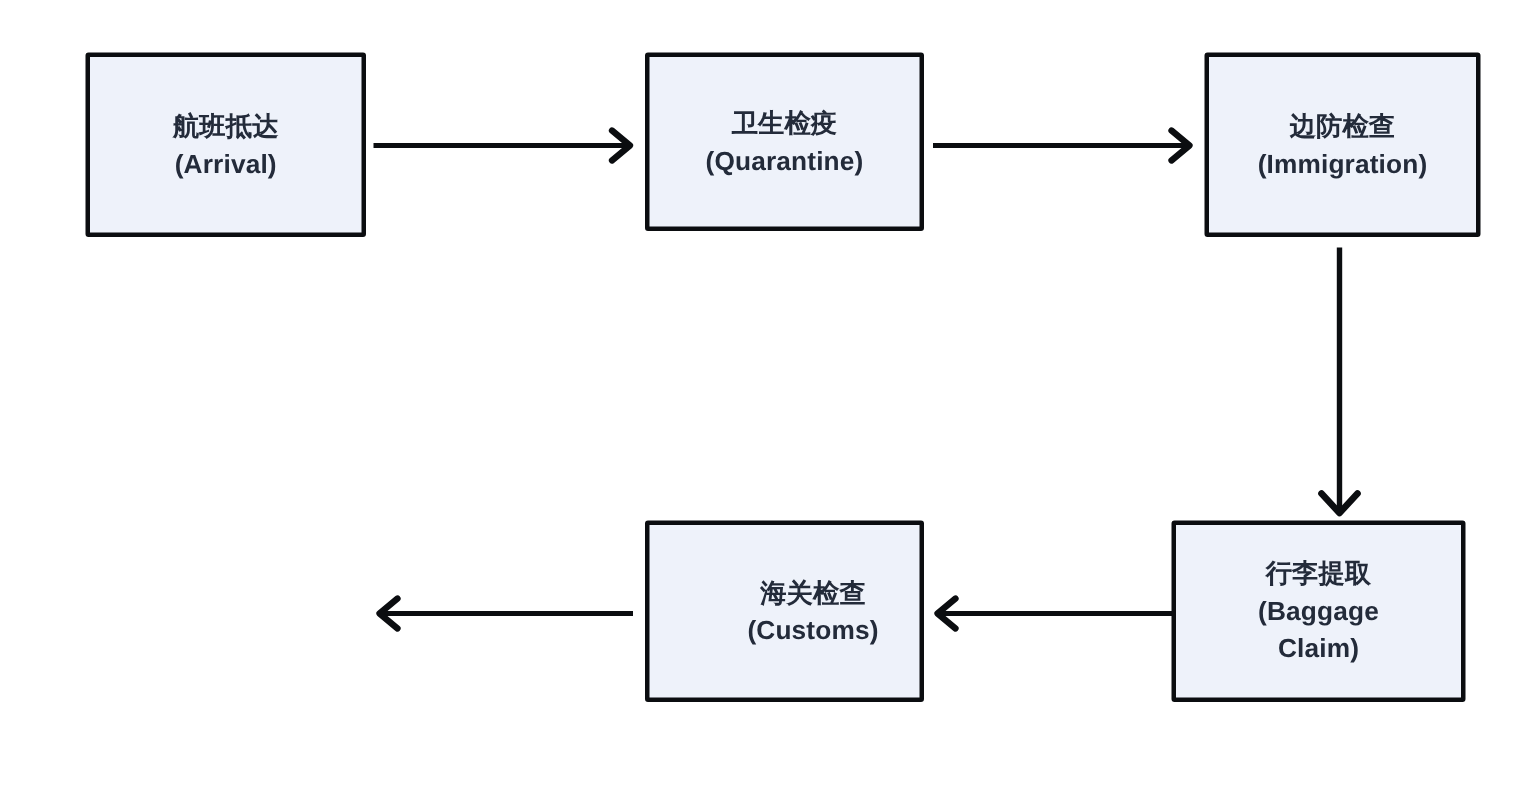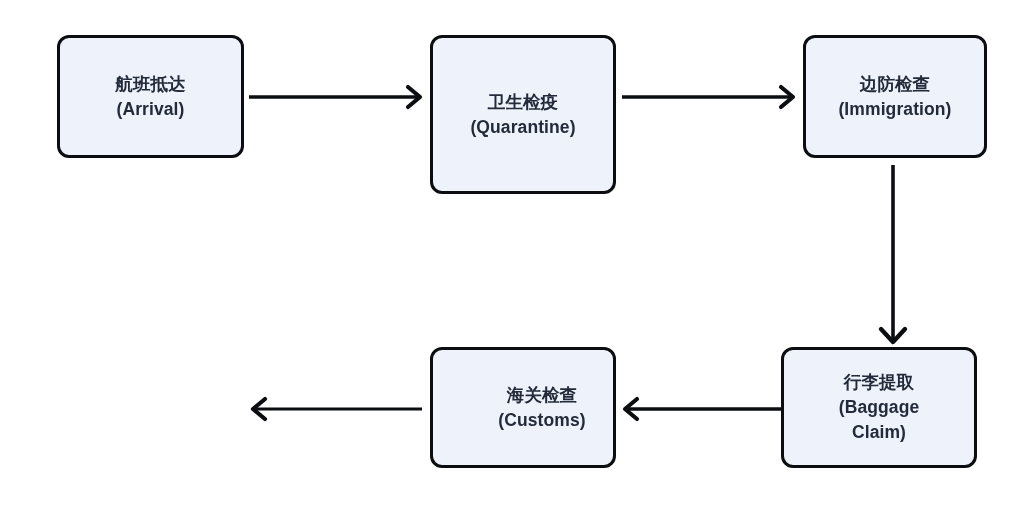--- a/index.html
+++ b/index.html
@@ -21,21 +21,21 @@
     top: 0;
     width: 1024px;
     height: 529px;
     pointer-events: none;
   }
   .node {
     position: absolute;
     box-sizing: border-box;
     background: #eef2fa;
     border: 3px solid #0b0d10;
-    border-radius: 12px;
+    border-radius: 2px;
     display: flex;
     align-items: center;
     justify-content: center;
     text-align: center;
     color: #232b3a;
     font-weight: bold;
     font-size: 17.5px;
     line-height: 1.42;
     letter-spacing: 0.1px;
     padding: 4px 10px;
@@ -76,21 +76,21 @@
 
     <g>
       <line x1="422" y1="409" x2="254" y2="409" stroke="#0b0d10" stroke-width="3.2" stroke-linecap="butt"></line>
       <polyline points="265,399 253,409 265,419" fill="none" stroke="#0b0d10" stroke-width="4.2" stroke-linecap="round" stroke-linejoin="round"></polyline>
     </g>
   </svg>
 
   <div class="node" style="left:57px; top:35px; width:187px; height:123px;">航班抵达
 (Arrival)</div>
 
-  <div class="node" style="left:430px; top:35px; width:186px; height:159px;">卫生检疫
+  <div class="node" style="left:430px; top:35px; width:186px; height:119px;">卫生检疫
 (Quarantine)</div>
 
   <div class="node" style="left:803px; top:35px; width:184px; height:123px;">边防检查
 (Immigration)</div>
 
   <div class="node" style="left:781px; top:347px; width:196px; height:121px;">行李提取
 (Baggage
 Claim)</div>
 
   <div class="node" style="left:430px; top:347px; width:186px; height:121px;padding-left:48px;">海关检查

